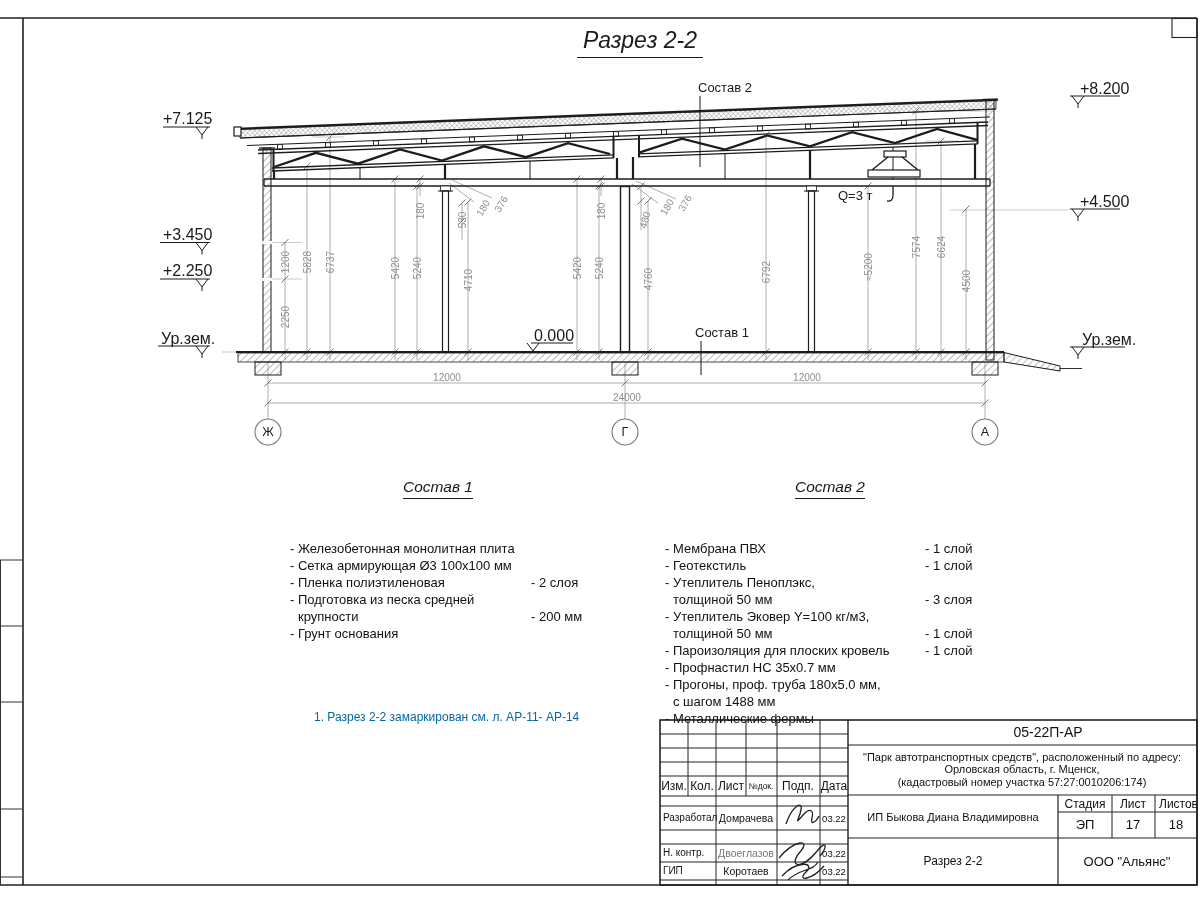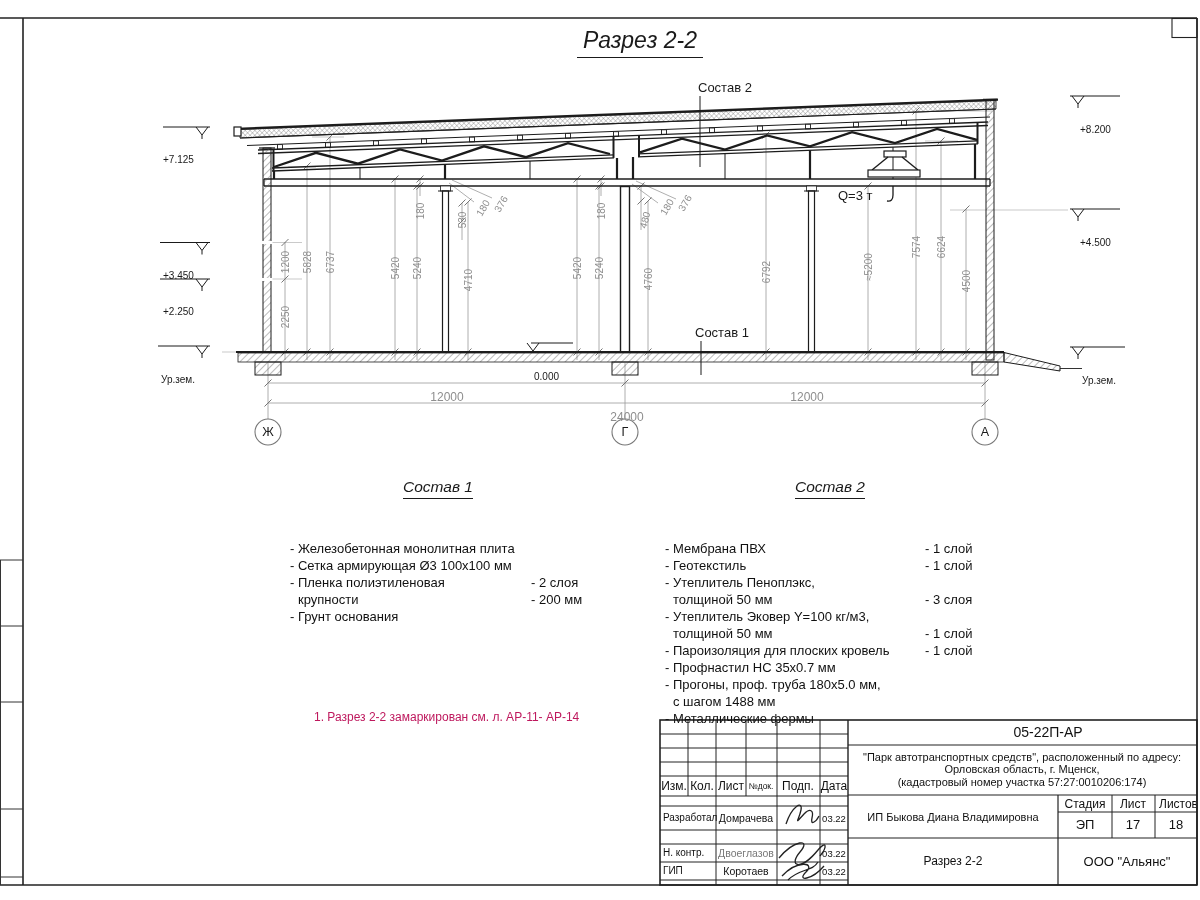--- a/index.html
+++ b/index.html
@@ -3,32 +3,32 @@
 <meta charset="utf-8">
 <style>
   html,body{margin:0;padding:0;background:#e8e8e8;}
   .sheet{position:relative;width:1200px;height:900px;background:#ffffff;overflow:hidden;
          font-family:"Liberation Sans",sans-serif;color:#1a1a1a;}
   svg.lw{position:absolute;left:0;top:0;z-index:1;}
   .t{position:absolute;white-space:nowrap;z-index:2;}
   .c{transform:translate(-50%,-50%);}
   .dv{position:absolute;z-index:2;font-size:10px;color:#8e8e8e;white-space:nowrap;
       transform:translate(-50%,-50%) rotate(var(--r,-90deg));}
-  .dh{position:absolute;z-index:2;font-size:12px;color:#8e8e8e;white-space:nowrap;
-      transform:translate(-50%,-50%);margin-top:20px;}
-  .elev{font-size:10px;color:#1a1a1a;margin-top:44px;}
+  .dh{position:absolute;z-index:2;font-size:10px;color:#8e8e8e;white-space:nowrap;
+      transform:translate(-50%,-50%);}
+  .elev{font-size:16px;color:#1a1a1a;}
   .axis{font-size:12.5px;color:#1a1a1a;}
   .callout{font-size:13px;color:#1a1a1a;}
   .page-title{font-size:23px;font-style:italic;border-bottom:1.5px solid #1a1a1a;
               padding:0 6px 3px 6px;}
   .list-head{font-size:15.5px;font-style:italic;border-bottom:1.2px solid #1a1a1a;padding-bottom:2px;}
   .mlist{position:absolute;z-index:2;font-size:13px;color:#111;margin-top:24px;}
   .mrow{display:flex;justify-content:space-between;line-height:17px;}
   .mrow .val{text-align:left;min-width:62px;}
-  .note{font-size:12px;color:#be185d;}
+  .note{font-size:12px;color:#0369a1;}
   .tb{position:absolute;z-index:2;font-size:11px;color:#111;white-space:nowrap;}
   .clip{overflow:hidden;}
 </style>
 </head>
 <body>
 
 <div class="sheet">
 
 <svg class="lw" width="1200" height="900" viewBox="0 0 1200 900">
   <defs>
@@ -337,20 +337,24 @@
         <span class="val"></span>
       </div>
   <div class="mrow">
         <span>- Сетка армирующая Ø3 100х100 мм</span>
         <span class="val"></span>
       </div>
   <div class="mrow">
         <span>- Пленка полиэтиленовая</span>
         <span class="val">-  2 слоя</span>
       </div>
+  <div class="mrow">
+        <span>- Подготовка из песка средней</span>
+        <span class="val"></span>
+      </div>
   <div class="mrow" style="padding-left:8px;">
         <span>крупности</span>
         <span class="val">- 200 мм</span>
       </div>
   <div class="mrow">
         <span>- Грунт основания</span>
         <span class="val"></span>
       </div>
 </div>
 

